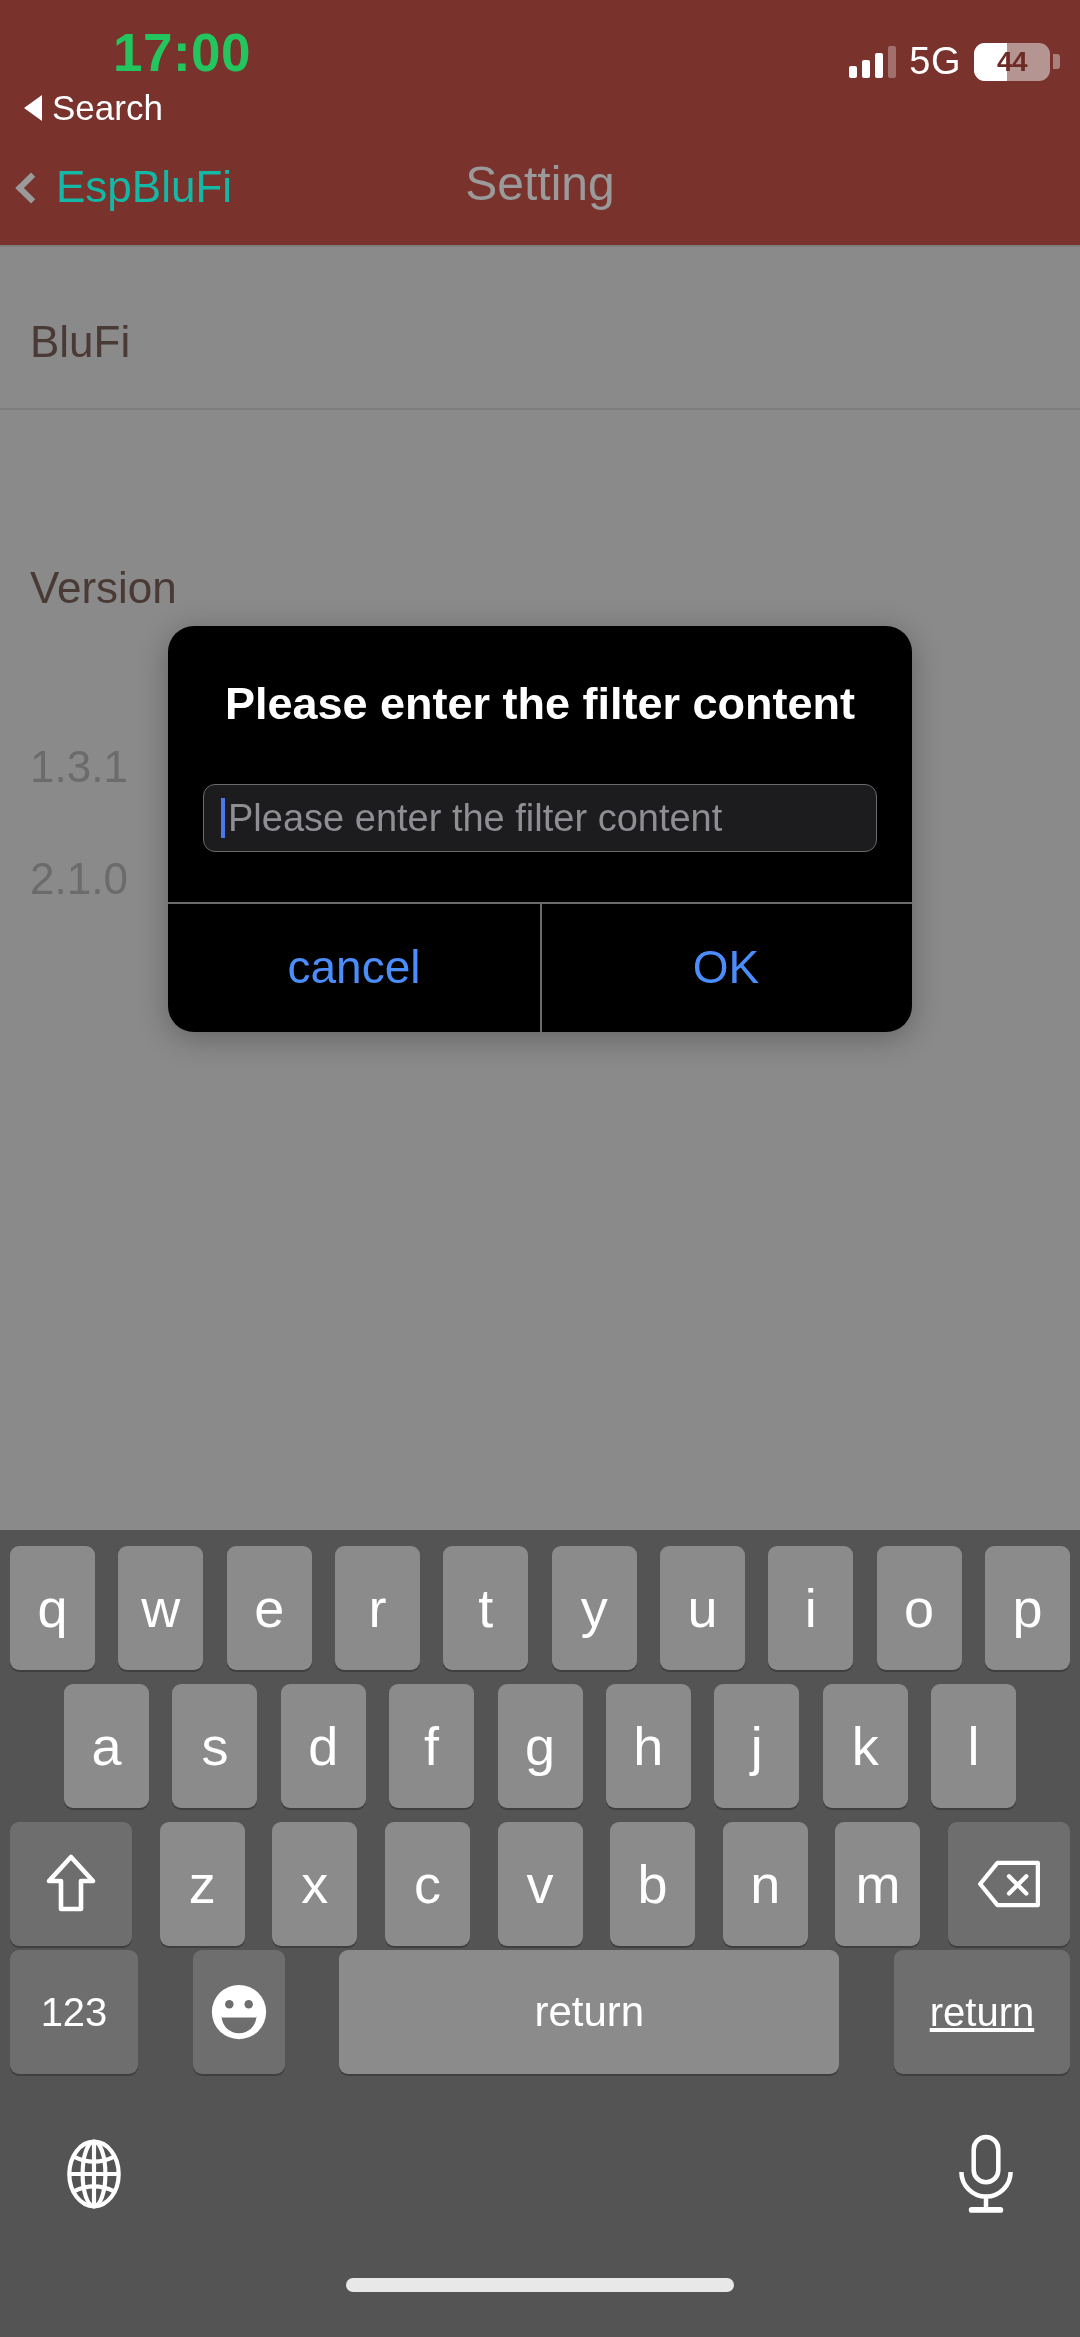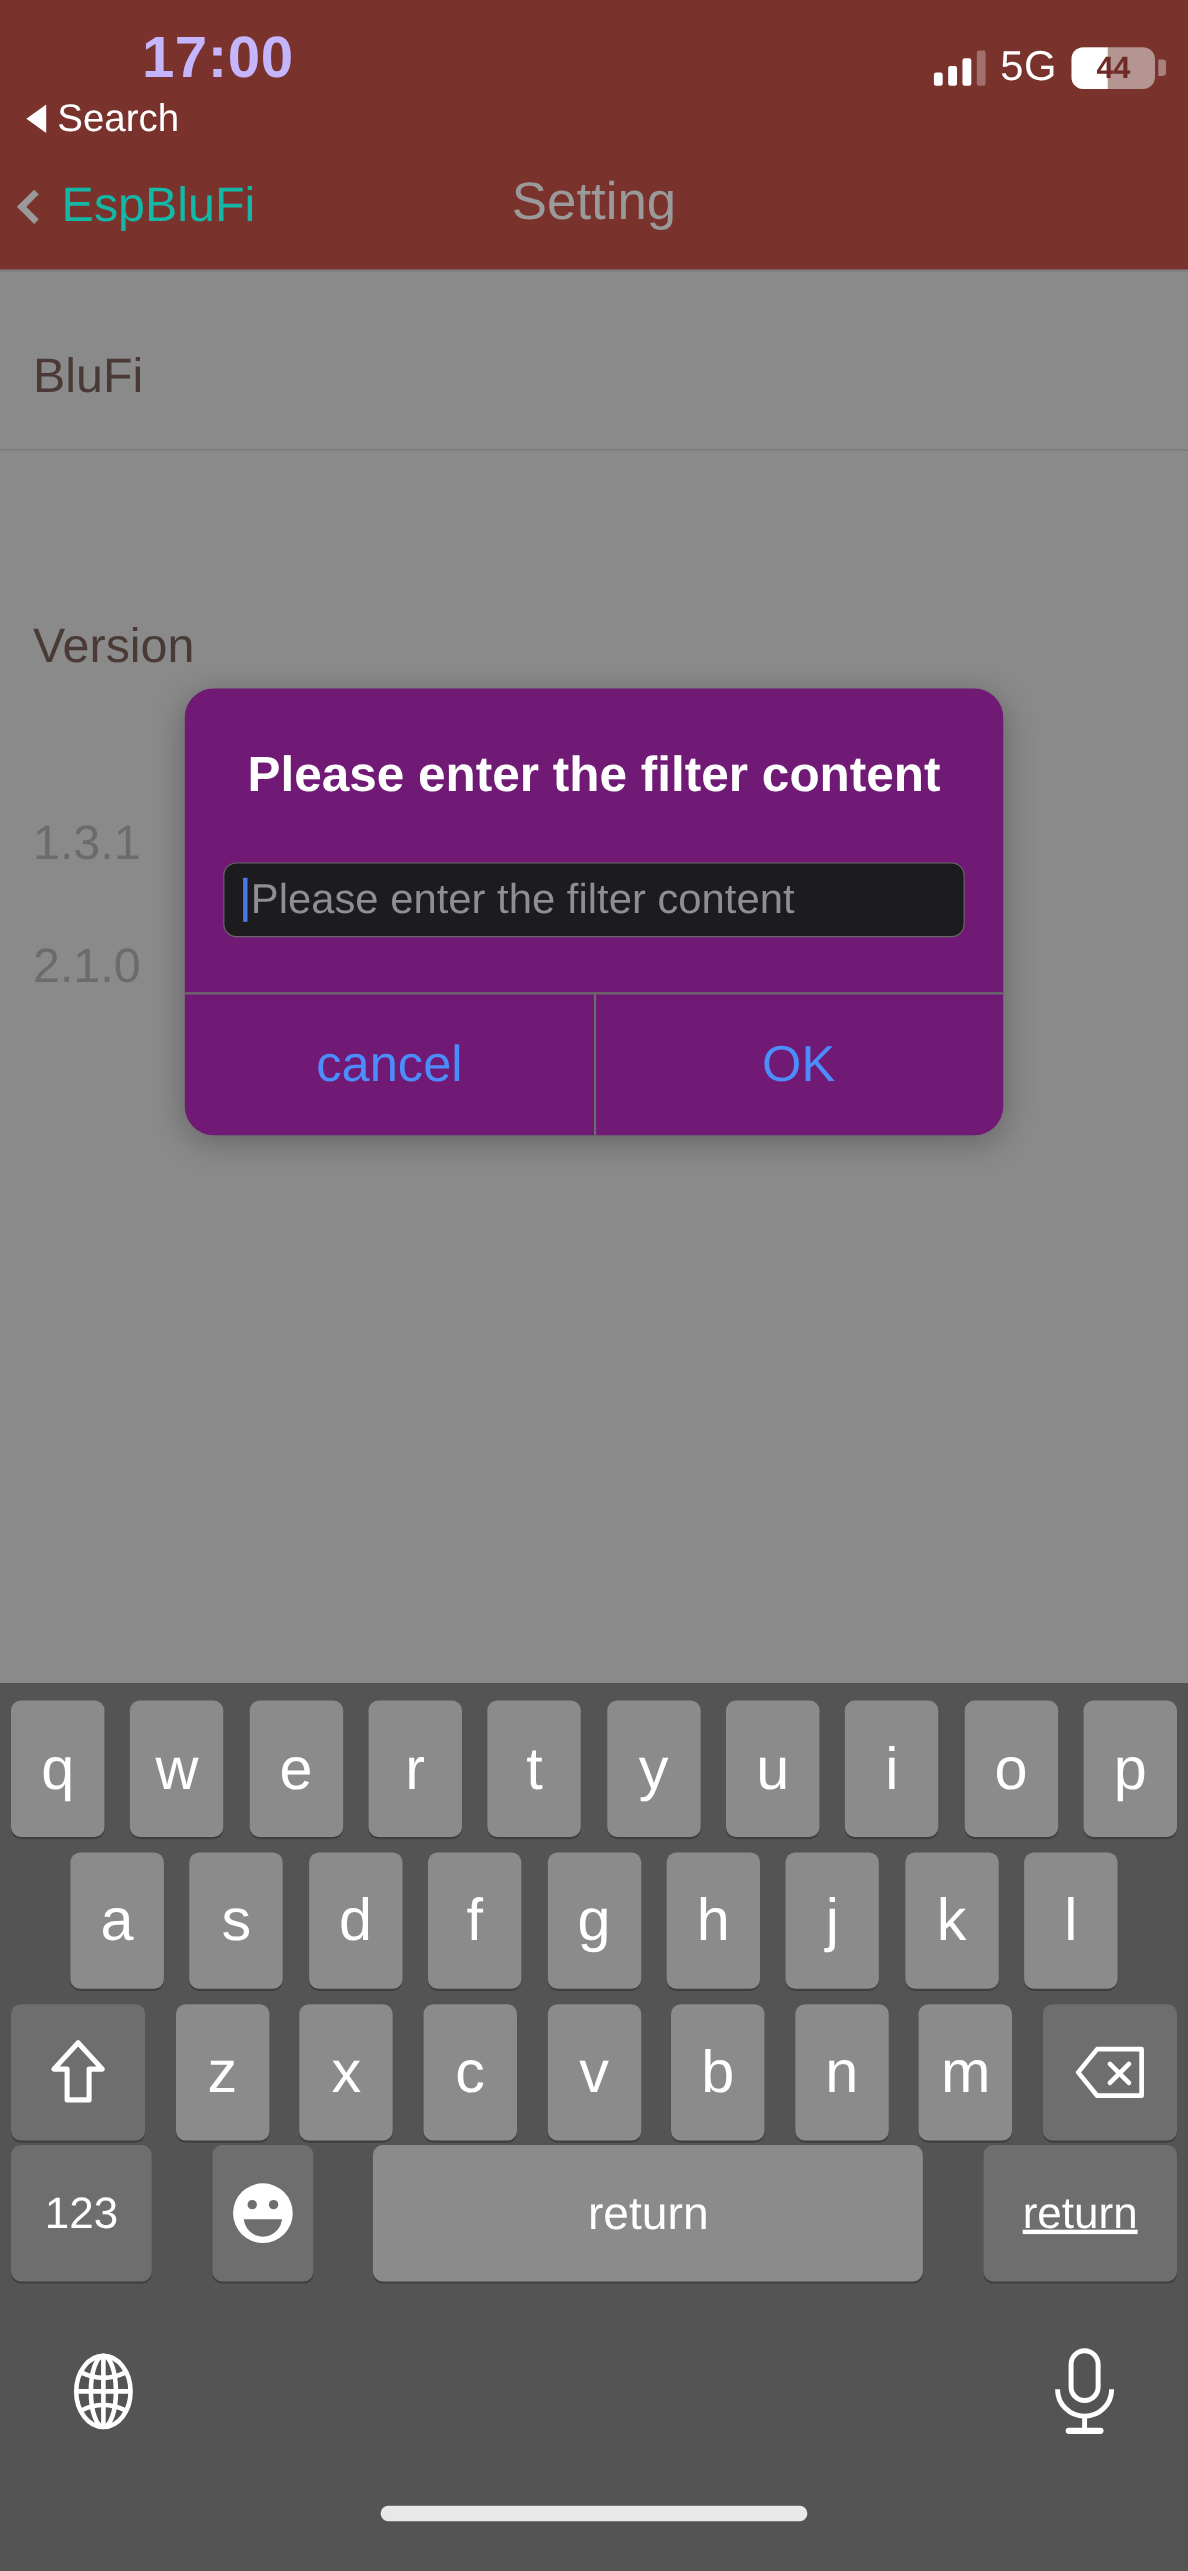--- a/index.html
+++ b/index.html
@@ -19,23 +19,22 @@
   
   #topbar {
     position:absolute; left:0; top:0; width:1080px; height:245px;
     background:#79322c;
   }
   #statusbar {
     position:absolute; left:0; top:0; width:1080px; height:150px;
   }
   #clock {
     position:absolute; left:113px; top:22px;
-    font-size:53px; font-weight:bold; color:#c4b5fd;
+    font-size:53px; font-weight:bold; color:#22c55e;
     letter-spacing:0.5px;
-    margin-left:16px;
   }
   #search-back {
     position:absolute; left:24px; top:88px;
     display:flex; align-items:center; gap:10px;
     font-size:35px; color:#ffffff; font-weight:500;
   }
   #search-back .tri {
     width:0; height:0;
     border-top:13px solid transparent;
     border-bottom:13px solid transparent;
@@ -98,21 +97,21 @@
     position:absolute; font-size:44px; color:#4a3a36;
   }
   .content-value {
     position:absolute; font-size:44px; color:#6b6b6b;
   }
 
   
   #dialog {
     position:absolute; left:168px; top:626px;
     width:744px; height:406px;
-    background:#701a75;
+    background:#000000;
     border-radius:26px;
     overflow:hidden;
     box-shadow:0 6px 30px rgba(0,0,0,0.28);
   }
   #dialog-title {
     position:absolute; left:0; top:52px; width:744px;
     text-align:center;
     font-size:45px; font-weight:bold; color:#ffffff;
   }
   #dialog-input-wrap {

